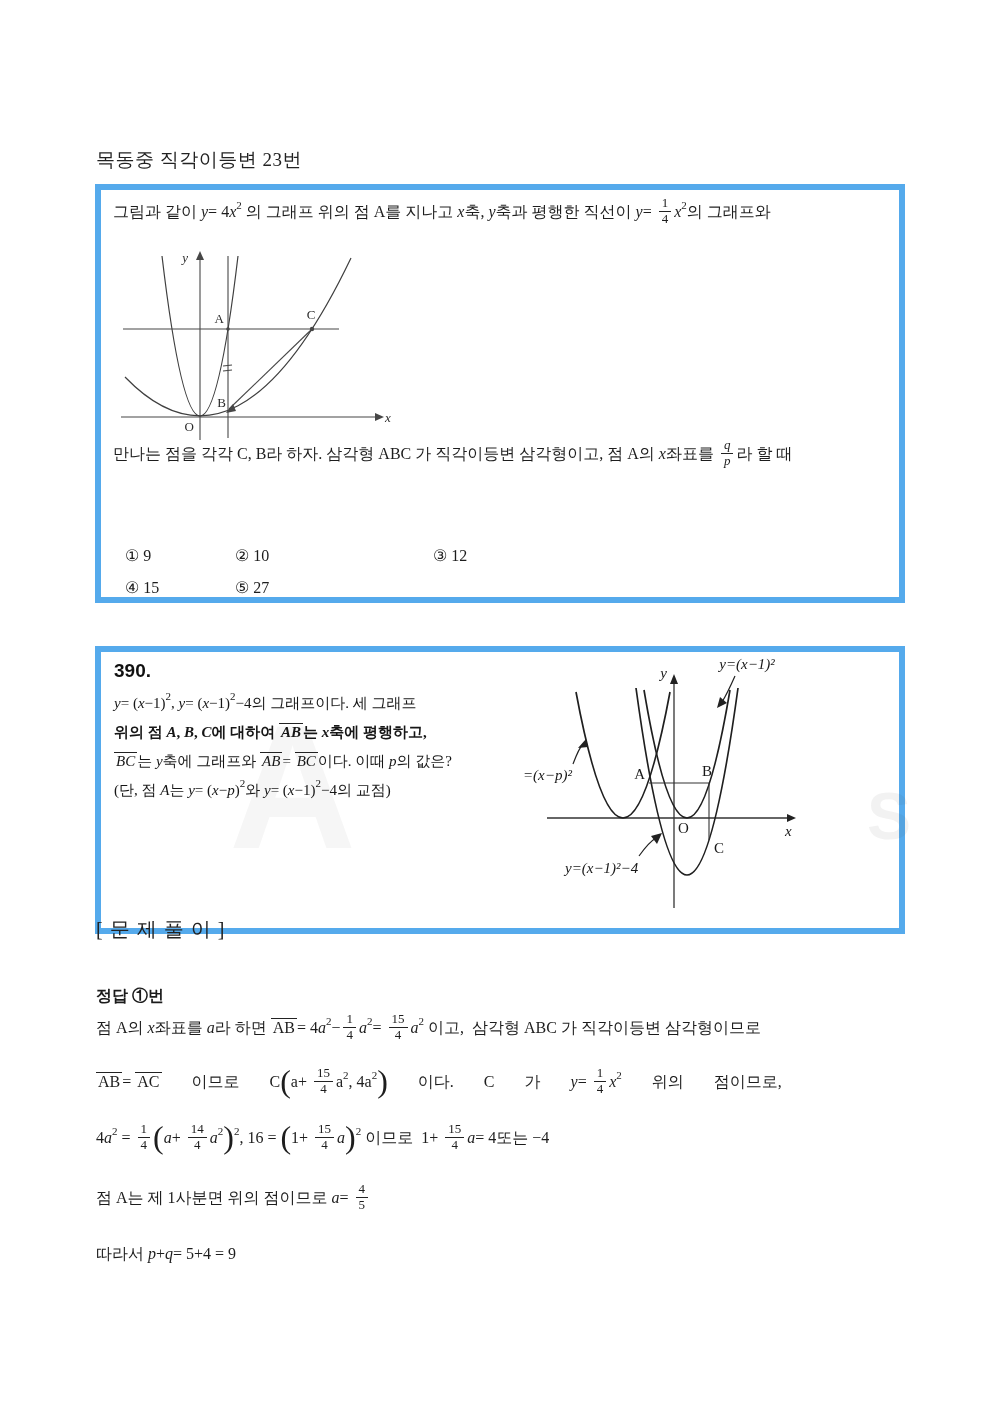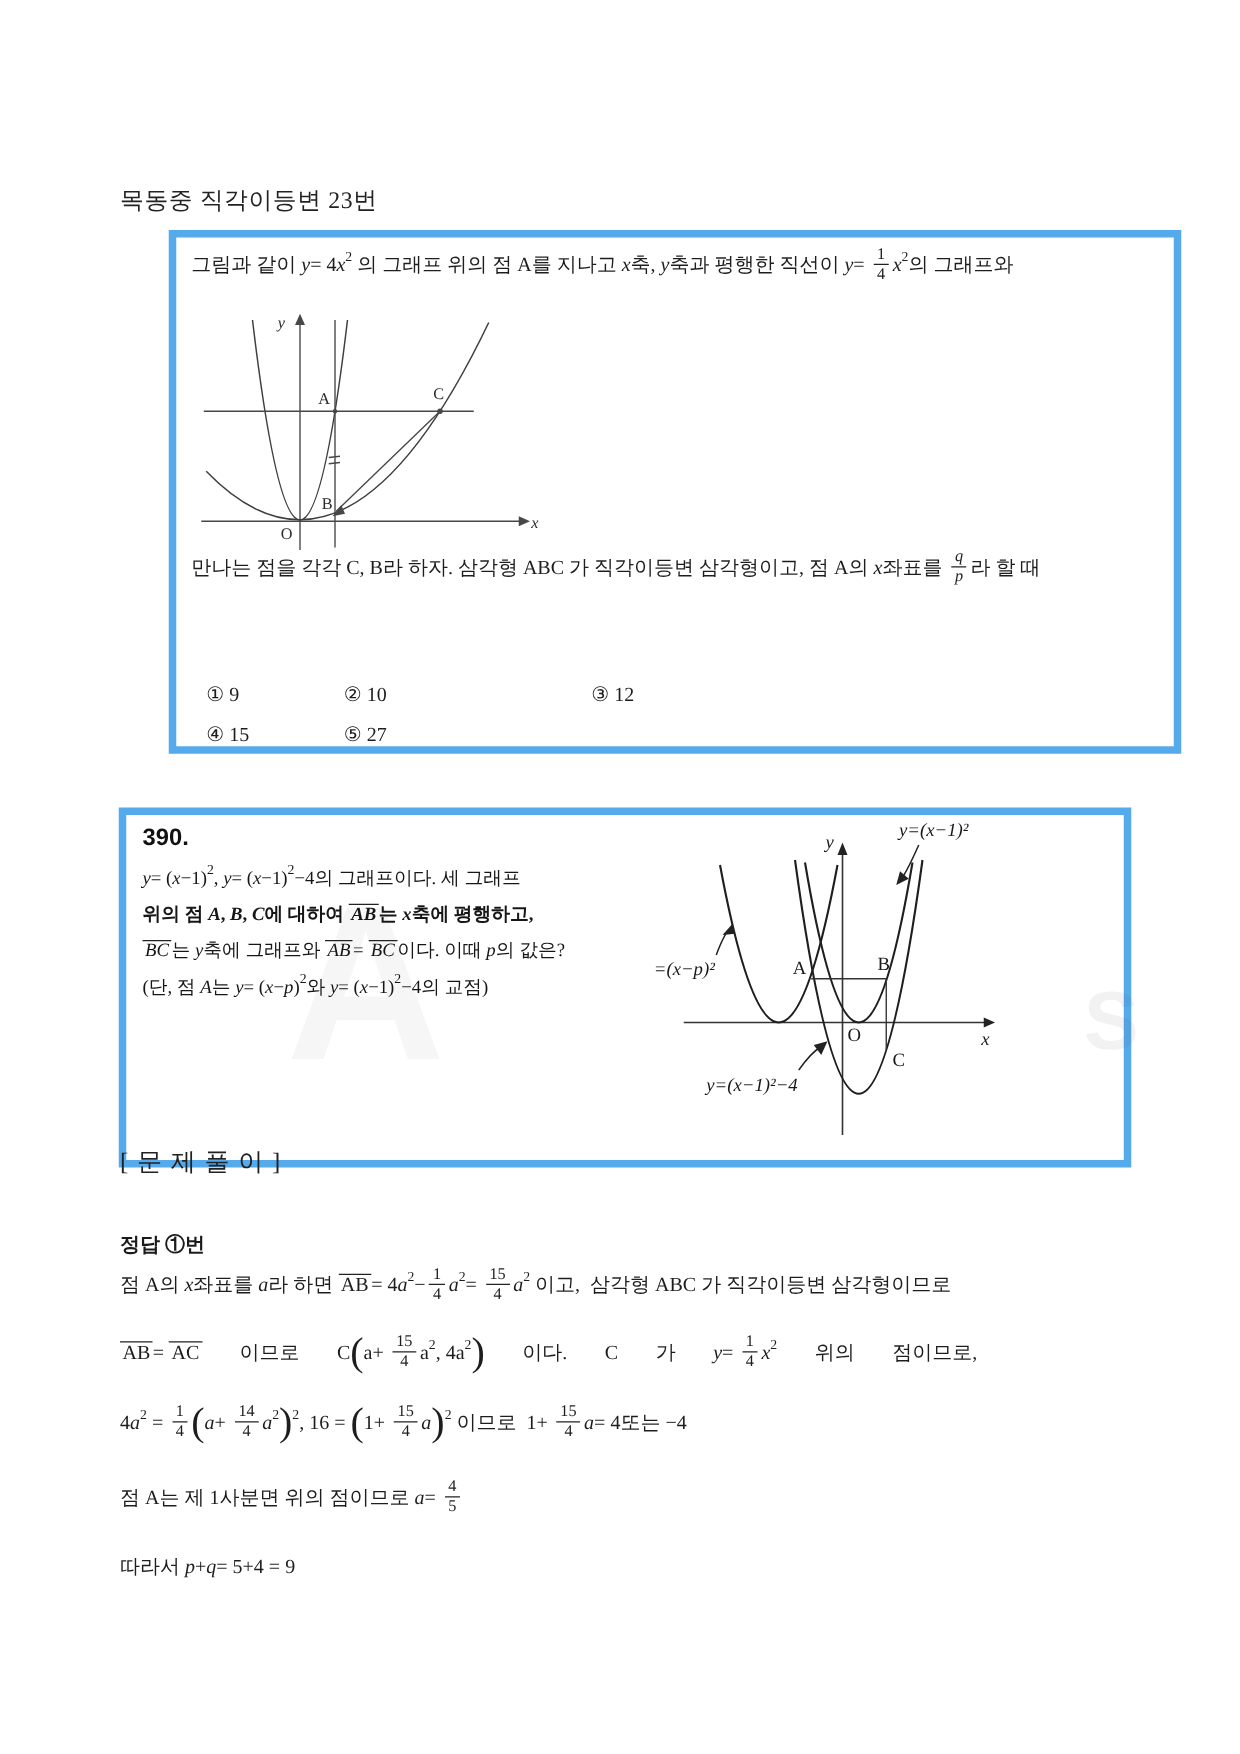--- a/index.html
+++ b/index.html
@@ -1,20 +1,20 @@
 <!DOCTYPE html>
 <html><head>
 <meta charset="utf-8">
 <style>
   html,body{margin:0;padding:0;background:#fff;}
   .page{position:relative;width:992px;height:1403px;background:#ffffff;overflow:hidden;
         font-family:"Liberation Serif","DejaVu Serif",serif;color:#1e1e1e;}
   .sec-title{position:absolute;left:96px;font-size:19px;color:#222;letter-spacing:0.5px;white-space:pre;}
   .pbox{position:absolute;left:95px;width:798px;border:6px solid #55aaec;background:#fff;}
-  #box1{top:184px;height:407px;margin-left:40px;}
+  #box1{top:184px;height:407px;}
   #box2{top:646px;height:276px;}
   .mathline{position:absolute;font-size:16px;line-height:1.45;color:#1d1d1d;}
   .mathline span{white-space:pre-wrap;}
   .kt{font-family:"Liberation Serif","DejaVu Serif",serif;}
   .mi{font-style:italic;}
   .mr{font-style:normal;}
   .sup{font-size:11px;vertical-align:8px;line-height:0;}
   .ov{display:inline-block;border-top:1px solid #222;padding:1px 2px 0 2px;line-height:1.05;}
   .it{font-style:italic;}
   .frac{display:inline-block;vertical-align:middle;text-align:center;font-size:13px;line-height:1.15;margin:0 3px;position:relative;top:-2px;}

